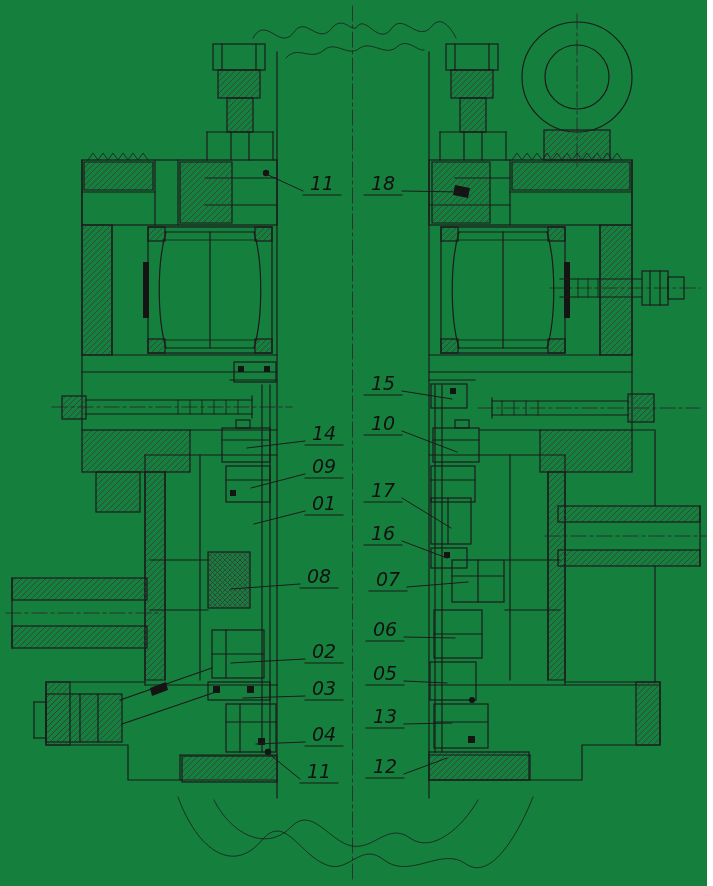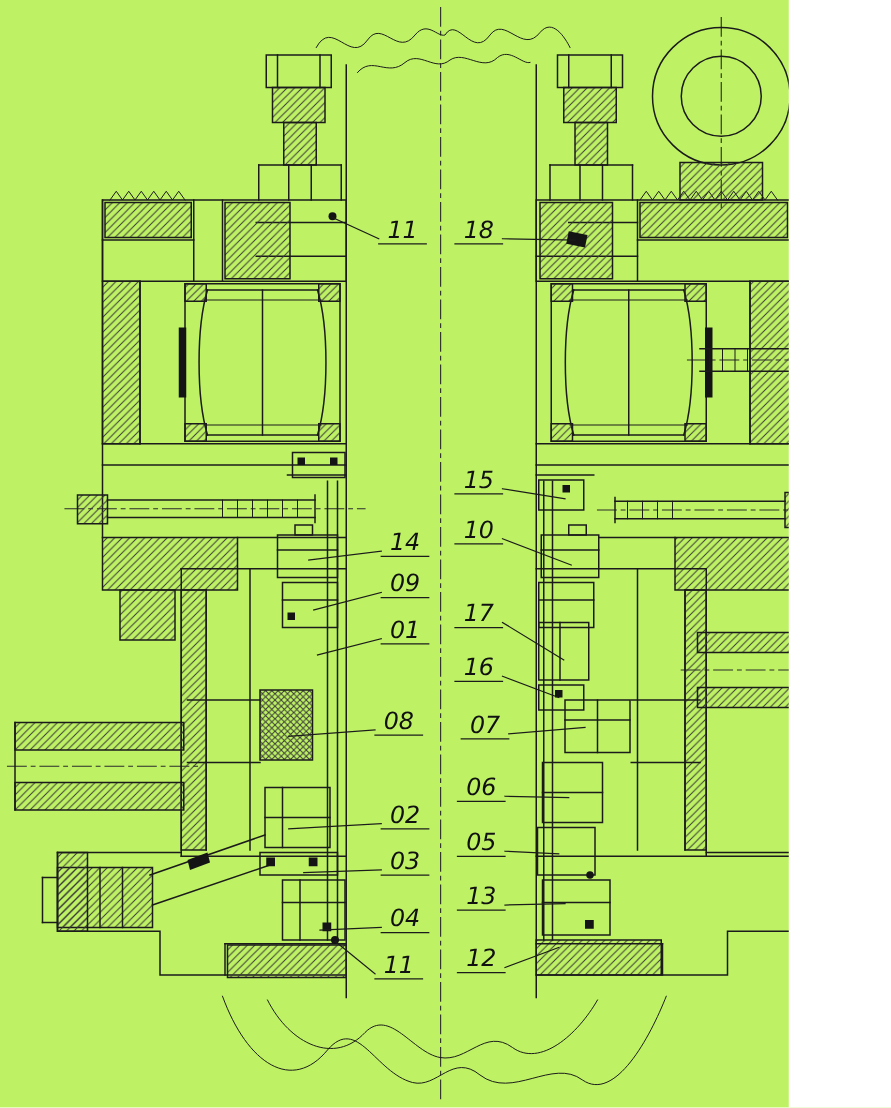--- a/index.html
+++ b/index.html
@@ -1,16 +1,16 @@
 <!DOCTYPE html>
 <html><head>
 <meta charset="utf-8">
 <style>
   html,body{margin:0;padding:0;background:#ffffff;}
-  .stage{position:relative;width:631px;height:886px;background:#bef264;overflow:hidden;}
+  .stage{position:relative;width:707px;height:886px;background:#15803d;overflow:hidden;}
   #dwg{display:block;stroke:#1b1b1b;fill:none;stroke-width:1.2;stroke-linecap:square;}
   #dwg .thin{stroke-width:0.8;}
   #dwg .hat{fill:url(#hatch);}
   #dwg .xhat{fill:url(#xhatch);}
   #dwg .blk{fill:#141414;stroke:none;}
   #dwg .cl{stroke:#2b2b2b;stroke-width:0.9;stroke-dasharray:15 4 3 4;}
   #dwg .ptn{stroke:#3a3a3a;stroke-width:0.8;fill:none;}
   #dwg text{fill:#111;stroke:none;font:italic 19px "DejaVu Sans",sans-serif;text-anchor:middle;}
   #dwg .ul,#dwg .ld{stroke-width:1;}
 </style>

